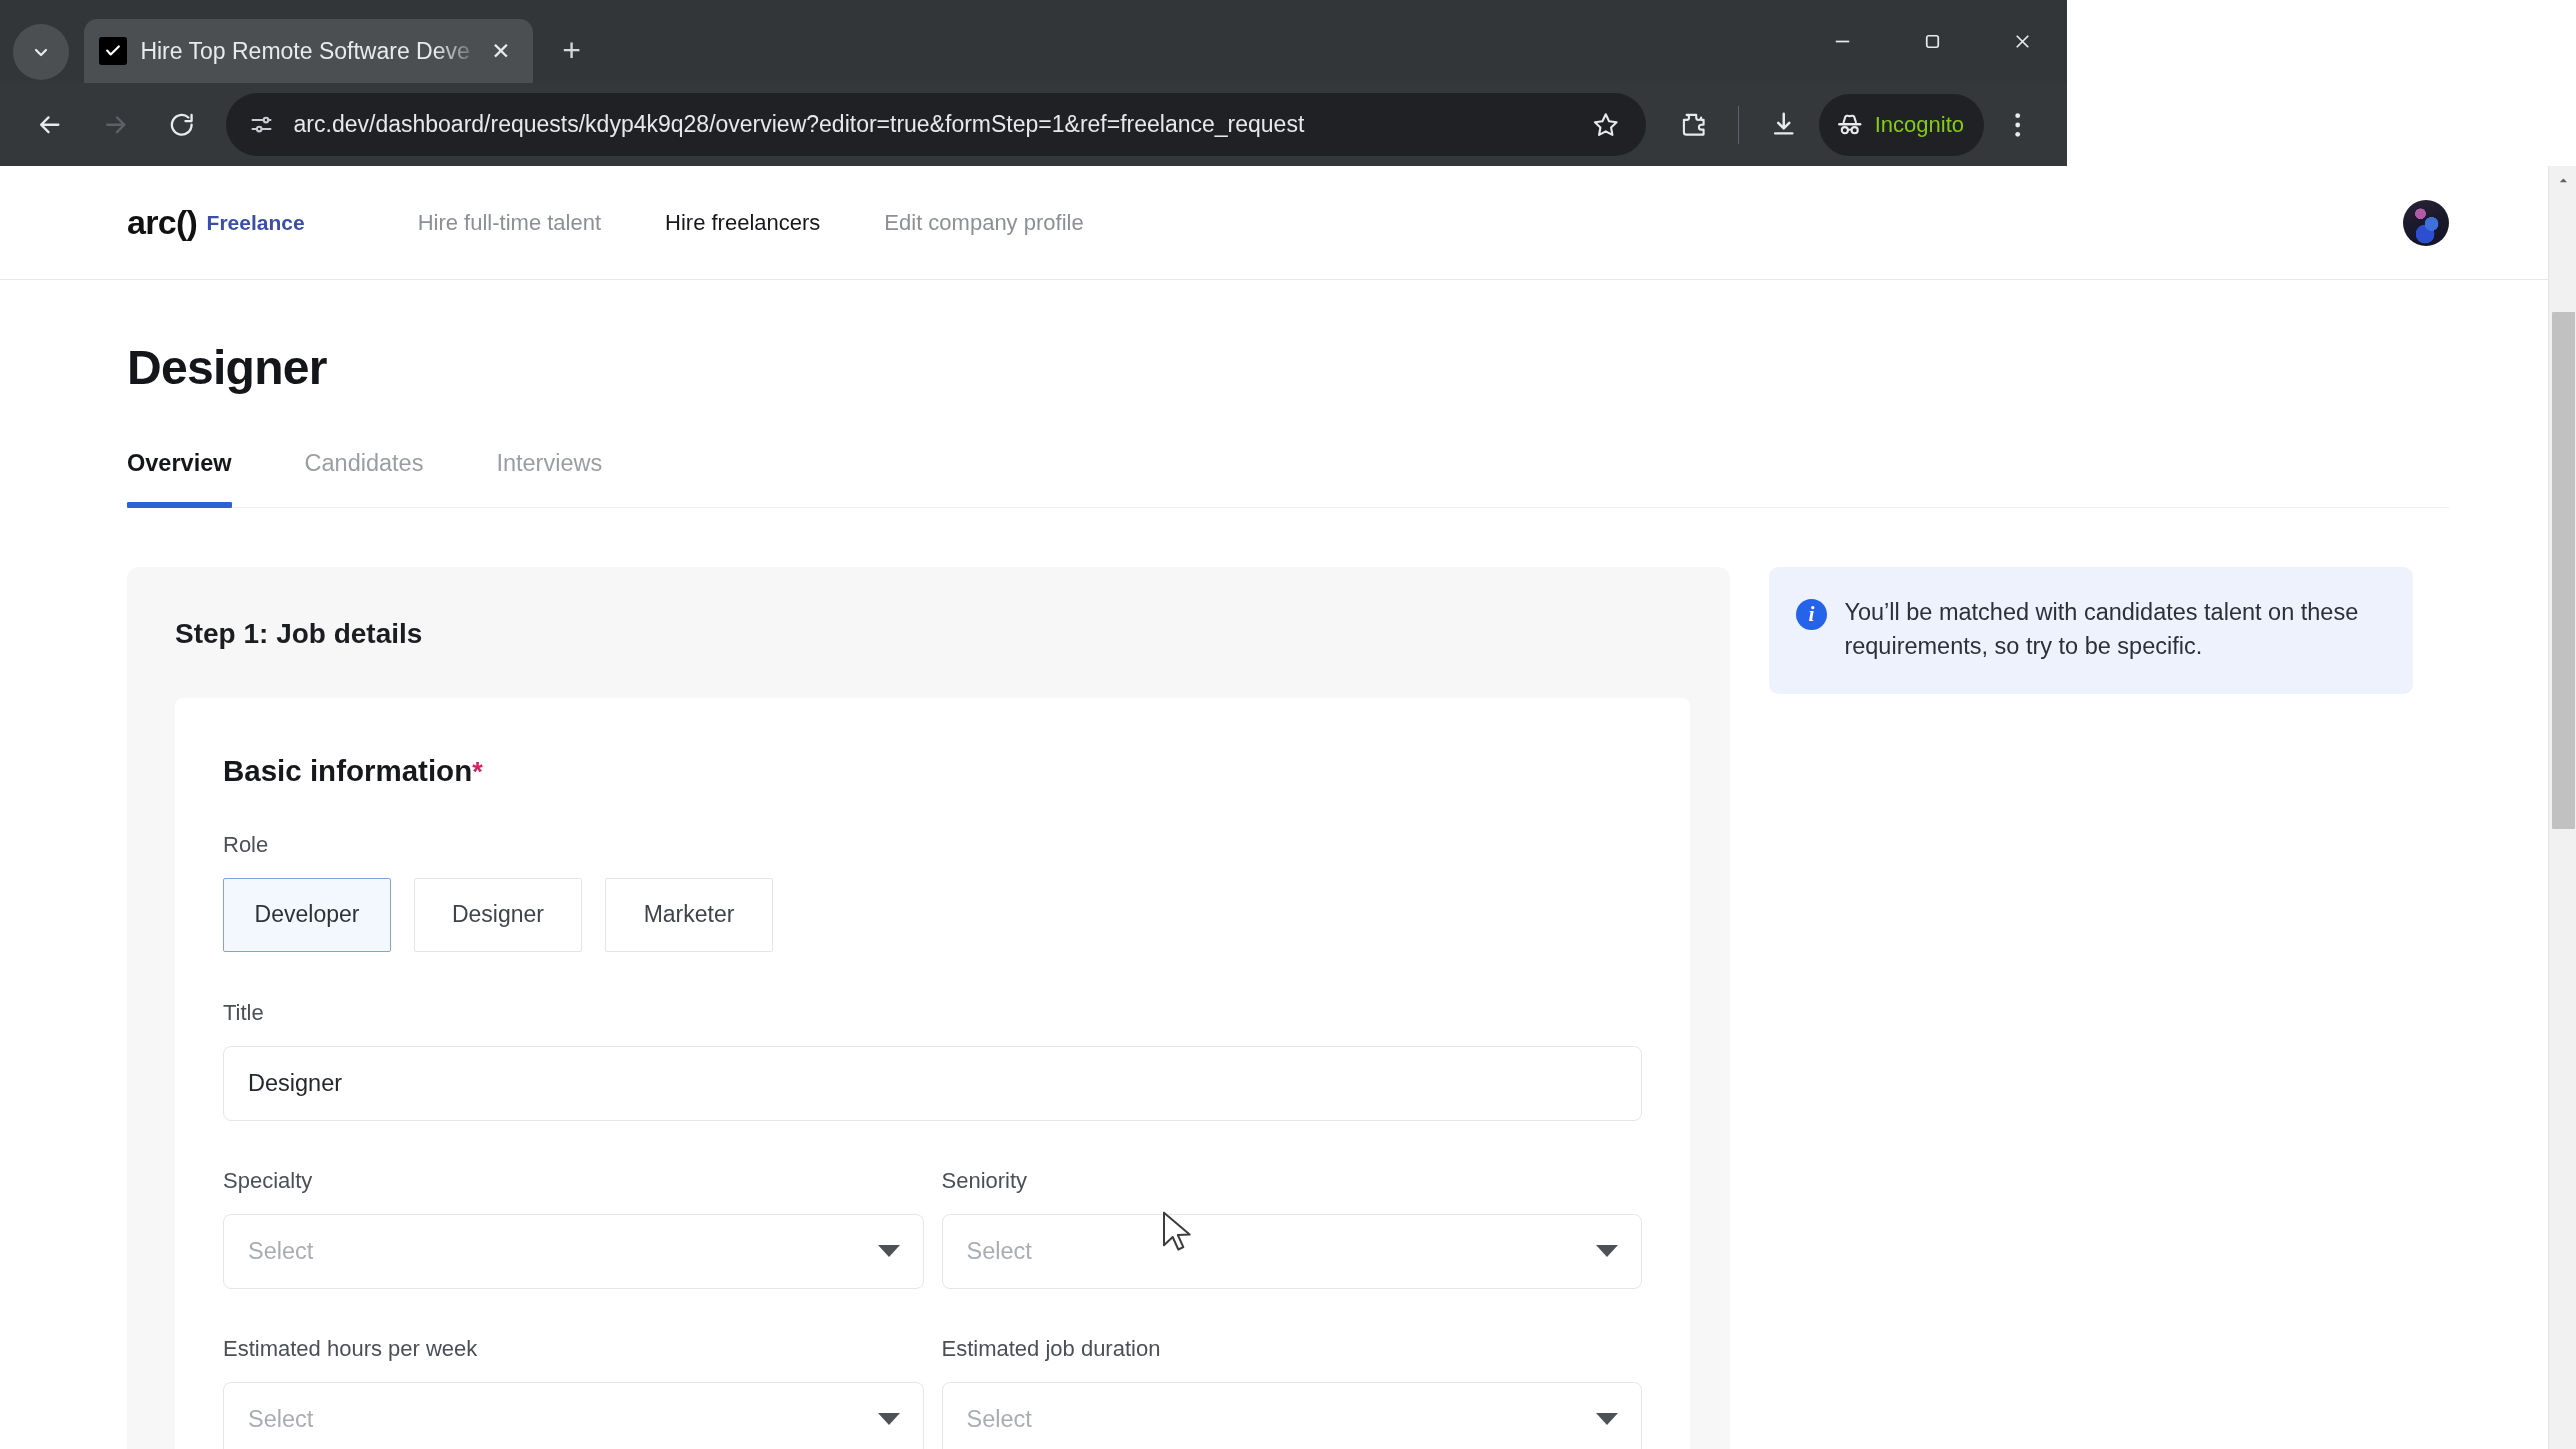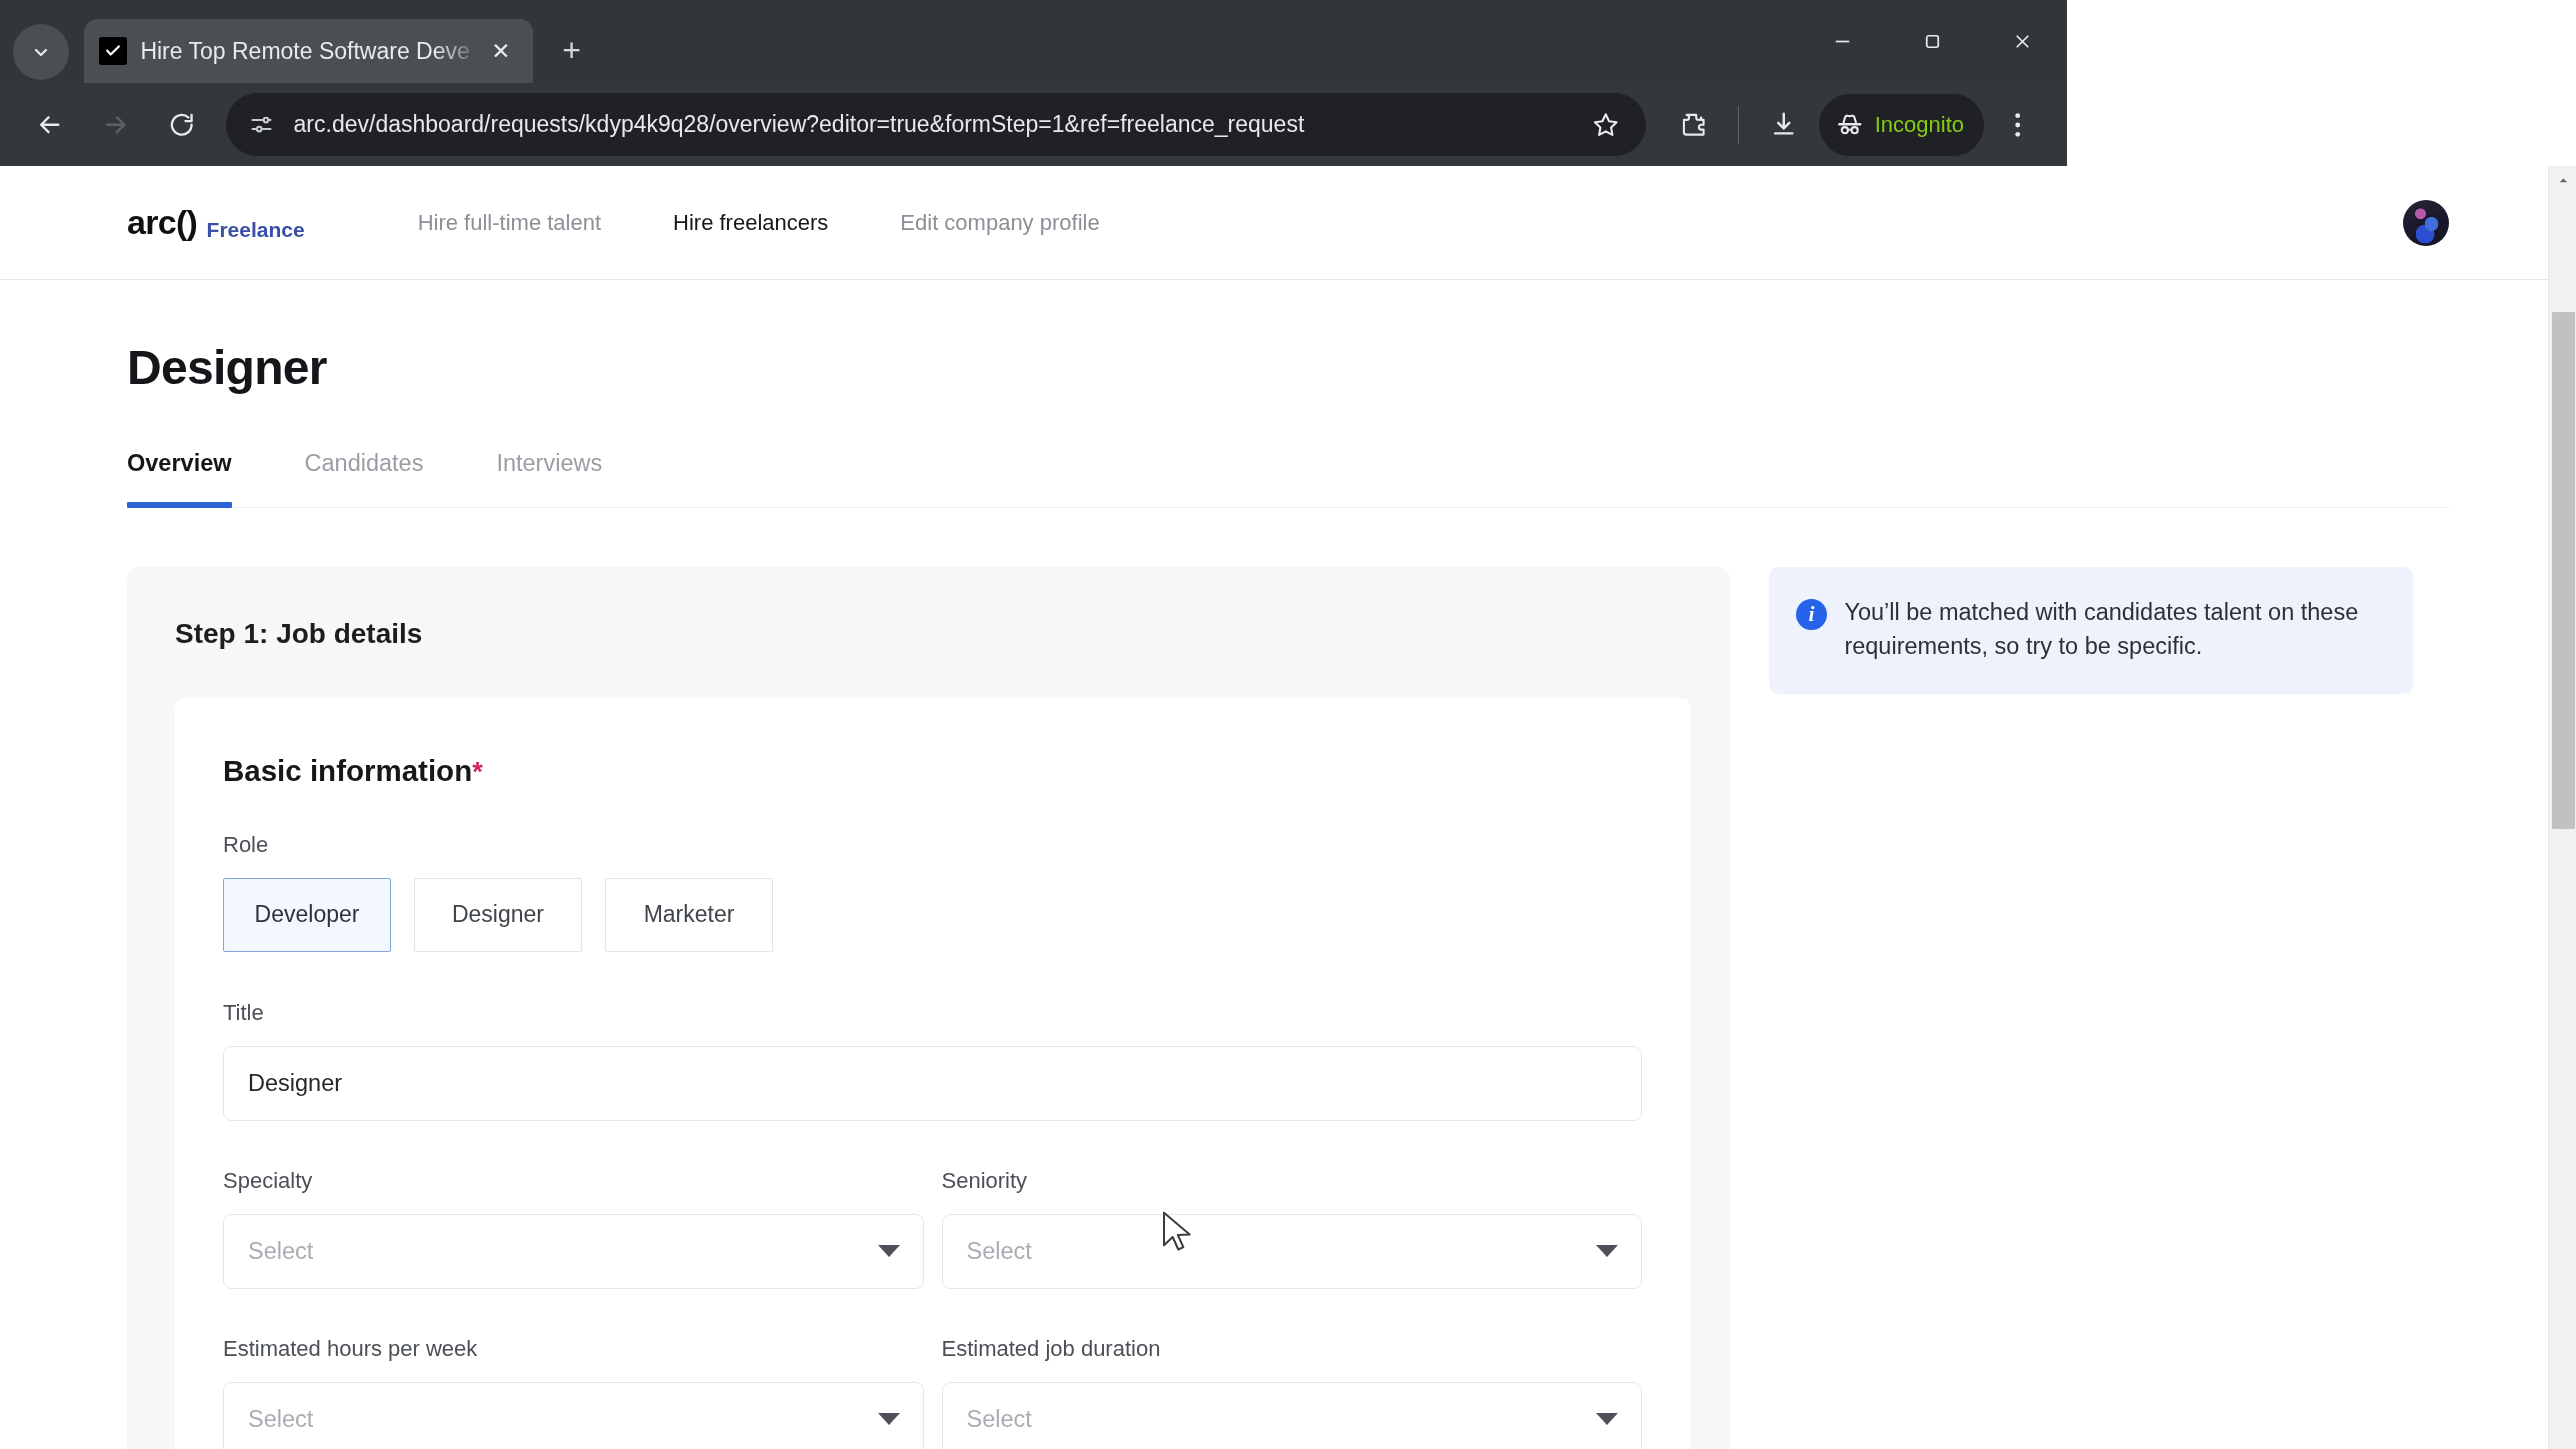--- a/index.html
+++ b/index.html
@@ -103,24 +103,24 @@
     position: absolute; left: 0; top: 166px; width: 2576px; height: 1283px;
     background: #fff; overflow: hidden;
   }
 
   
   .site-header {
     height: 114px; border-bottom: 0.7px solid #e8e8ec; display: flex;
     align-items: center; padding: 0 127px 0 127px; background: #fff;
     position: relative;
   }
-  .brand { display: flex; align-items: flex-end; gap: 9.4px; flex: 0 0 auto; }
+  .brand { display: flex; align-items: center; gap: 9.4px; flex: 0 0 auto; }
   .brand-logo { font-size: 34px; font-weight: 700; letter-spacing: -0.7px; color: #111; }
   .brand-sub { font-size: 21px; font-weight: 700; color: #3b4ea8; }
-  .site-nav { display: flex; align-items: center; gap: 8px; margin-left: 81px; }
+  .site-nav { display: flex; align-items: center; gap: 0; margin-left: 81px; }
   .site-nav a {
     font-size: 22px; color: #8b8f96; text-decoration: none; padding: 0 32px;
     white-space: nowrap;
   }
   .site-nav a.active { color: #17181c; font-weight: 500; }
   .avatar {
     position: absolute; right: 127px; top: 50%; transform: translateY(-50%);
     width: 46px; height: 46px; border-radius: 50%;
     background:
       radial-gradient(circle at 38% 30%, #b05aa8 0 12%, transparent 13%),

